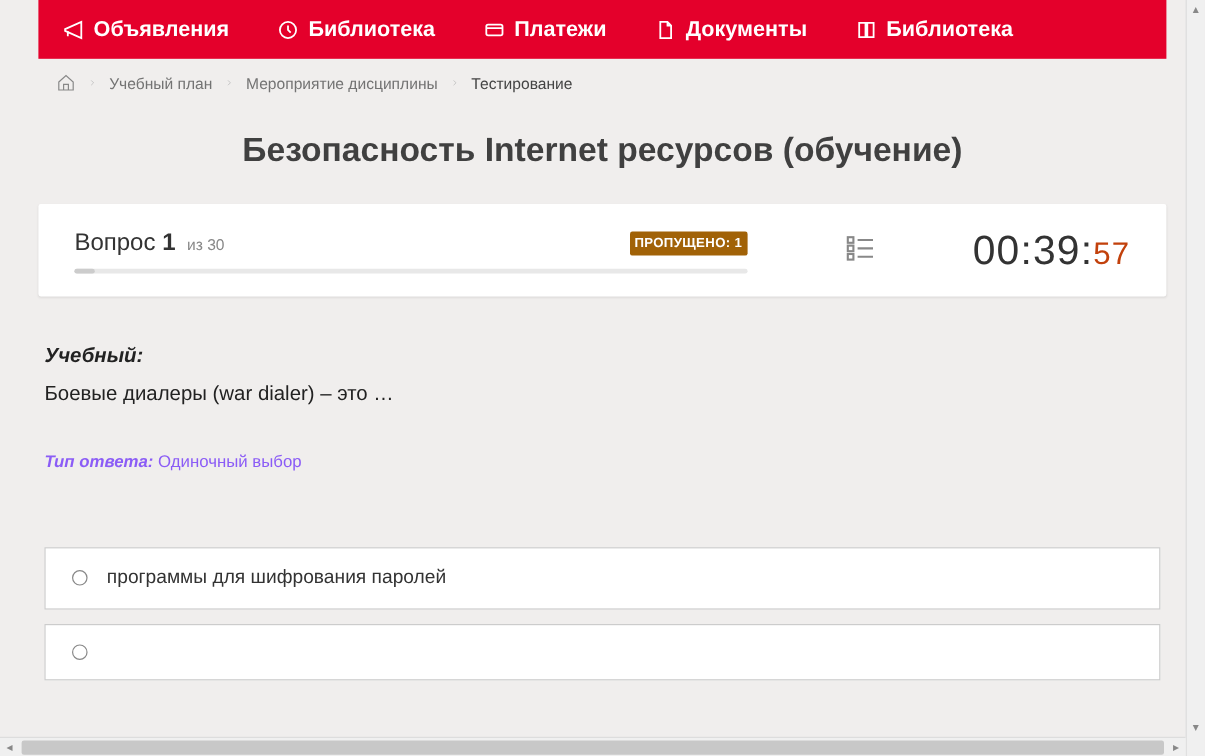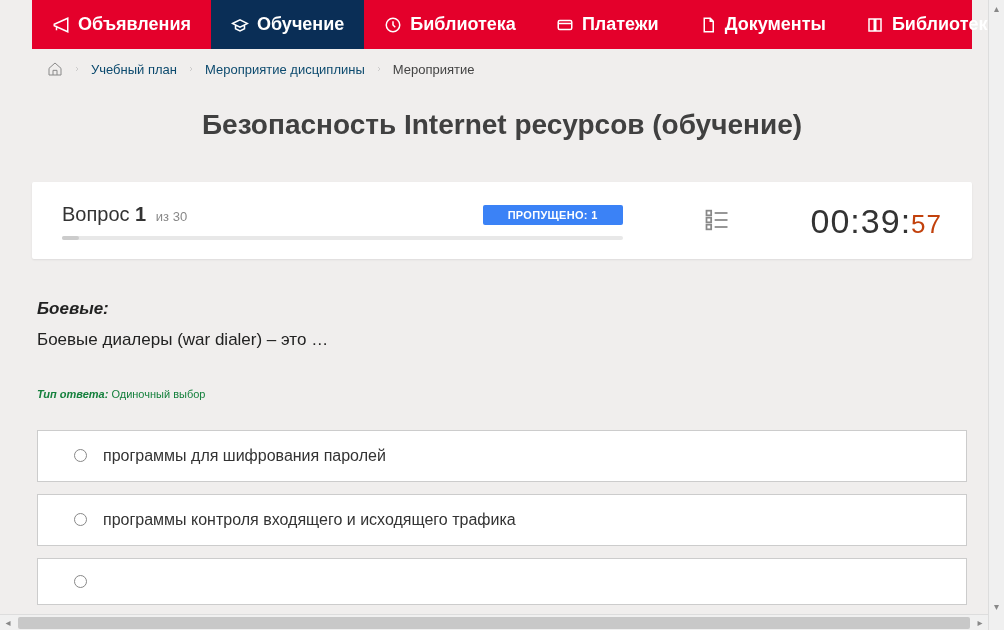--- a/index.html
+++ b/index.html
@@ -55,21 +55,21 @@
     
     .breadcrumbs {
       display: flex;
       align-items: center;
       padding: 12px 30px;
       gap: 10px;
       font-size: 13px;
       color: #888;
     }
     .breadcrumb-link {
-      color: #0c4a6e;
+      color: #737373;
       cursor: pointer;
     }
     .breadcrumb-current {
       color: #444;
     }
     .breadcrumb-sep {
       color: #bbb;
       display: inline-flex;
       width: 8px;
       height: 12px;
@@ -86,21 +86,21 @@
       color: #404040;
       font-size: 28px;
       font-weight: bold;
       padding: 20px 0 25px;
     }
     
     
     .info-bar {
       background: #fff;
       width: 940px;
-      margin: 16px auto;
+      margin: 4px auto;
       padding: 20px 30px 18px;
       display: flex;
       align-items: center;
       box-shadow: 0 1px 2px rgba(0,0,0,0.08);
       border-radius: 2px;
     }
     .question-block {
       flex: 1;
     }
     .question-header {
@@ -115,25 +115,25 @@
     }
     .question-number strong {
       font-weight: 600;
     }
     .question-total {
       font-size: 13px;
       color: #888;
       margin-left: 4px;
     }
     .skipped-badge {
-      background: #3b82f6;
+      background: #a16207;
       color: #fff;
       font-size: 11px;
       font-weight: bold;
-      padding: 4px 25px;
+      padding: 4px 4px;
       border-radius: 2px;
       letter-spacing: 0.3px;
     }
     .progress-bar {
       height: 4px;
       background: #e8e8e8;
       border-radius: 2px;
       width: 100%;
       position: relative;
     }
@@ -173,38 +173,38 @@
       color: #222;
       margin-bottom: 8px;
     }
     .question-text {
       font-size: 17px;
       color: #222;
       margin-bottom: 35px;
       line-height: 1.5;
     }
     .answer-type {
-      font-size: 11px;
-      color: #15803d;
-      margin-bottom: 30px;
+      font-size: 14px;
+      color: #8b5cf6;
+      margin-bottom: 64px;
     }
     .answer-type-label {
       font-style: italic;
       font-weight: bold;
     }
     
     
     .options {
       width: 930px;
       margin: 0 auto;
     }
     .option {
       background: #fff;
       border: 1px solid #ccc;
-      padding: 16px 36px;
+      padding: 16px 22px;
       margin-bottom: 12px;
       display: flex;
       align-items: center;
       gap: 16px;
       cursor: pointer;
       font-size: 16px;
       color: #333;
     }
     .radio {
       width: 13px;
@@ -278,28 +278,20 @@
   <div class="content-wrapper">
 
     <nav class="nav">
       <div class="nav-item">
         <span class="nav-icon">
           <svg viewBox="0 0 24 24" fill="none" stroke="currentColor" stroke-width="2">
               <path d="M3 11l18-8v18L3 13v-2z M6 13v6"></path>
             </svg>
         </span>
         <span>Объявления</span>
-      </div>
-      <div class="nav-item active">
-        <span class="nav-icon">
-          <svg viewBox="0 0 24 24" fill="none" stroke="currentColor" stroke-width="2">
-              <path d="M2 10l10-5 10 5-10 5-10-5z M6 12v5l6 3 6-3v-5"></path>
-            </svg>
-        </span>
-        <span>Обучение</span>
       </div>
       <div class="nav-item">
         <span class="nav-icon">
           <svg viewBox="0 0 24 24" fill="none" stroke="currentColor" stroke-width="2">
               <circle cx="12" cy="12" r="9"></circle>
               <path d="M12 7v5l3 3"></path>
             </svg>
         </span>
         <span>Библиотека</span>
       </div>
@@ -347,21 +339,21 @@
         <svg viewBox="0 0 24 24" fill="none" stroke="currentColor" stroke-width="2">
             <path d="M9 6l6 6-6 6"></path>
           </svg>
       </span>
       <span class="breadcrumb-link">Мероприятие дисциплины</span>
       <span class="breadcrumb-sep">
         <svg viewBox="0 0 24 24" fill="none" stroke="currentColor" stroke-width="2">
             <path d="M9 6l6 6-6 6"></path>
           </svg>
       </span>
-      <span class="breadcrumb-current">Мероприятие</span>
+      <span class="breadcrumb-current">Тестирование</span>
     </div>
 
     <h1 class="page-title">Безопасность Internet ресурсов (обучение)</h1>
 
     <div class="info-bar">
       <div class="question-block">
         <div class="question-header">
           <div class="question-number">
             <span>Вопрос</span>
             <strong>1</strong>
@@ -382,35 +374,31 @@
           <rect x="3" y="16" width="4" height="4"></rect>
             <path d="M10 18h11"></path>
         </svg>
       </div>
       <div class="timer">
         <span>00:39:</span><span class="timer-seconds">57</span>
       </div>
     </div>
 
     <div class="question-area">
-      <div class="question-label">Боевые:</div>
+      <div class="question-label">Учебный:</div>
       <div class="question-text">Боевые диалеры (war dialer) – это …</div>
       <div class="answer-type">
         <span class="answer-type-label">Тип ответа:</span>
         <span>Одиночный выбор</span>
       </div>
 
       <div class="options">
         <div class="option">
           <span class="radio"></span>
           <span>программы для шифрования паролей</span>
-        </div>
-        <div class="option">
-          <span class="radio"></span>
-          <span>программы контроля входящего и исходящего трафика</span>
         </div>
         <div class="option">
           <span class="radio"></span>
         </div>
       </div>
     </div>
 
   </div>
 </div>
 

